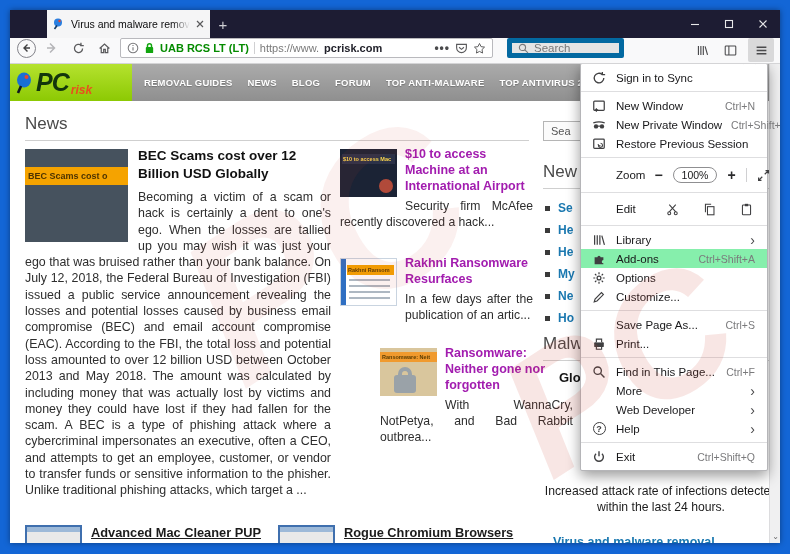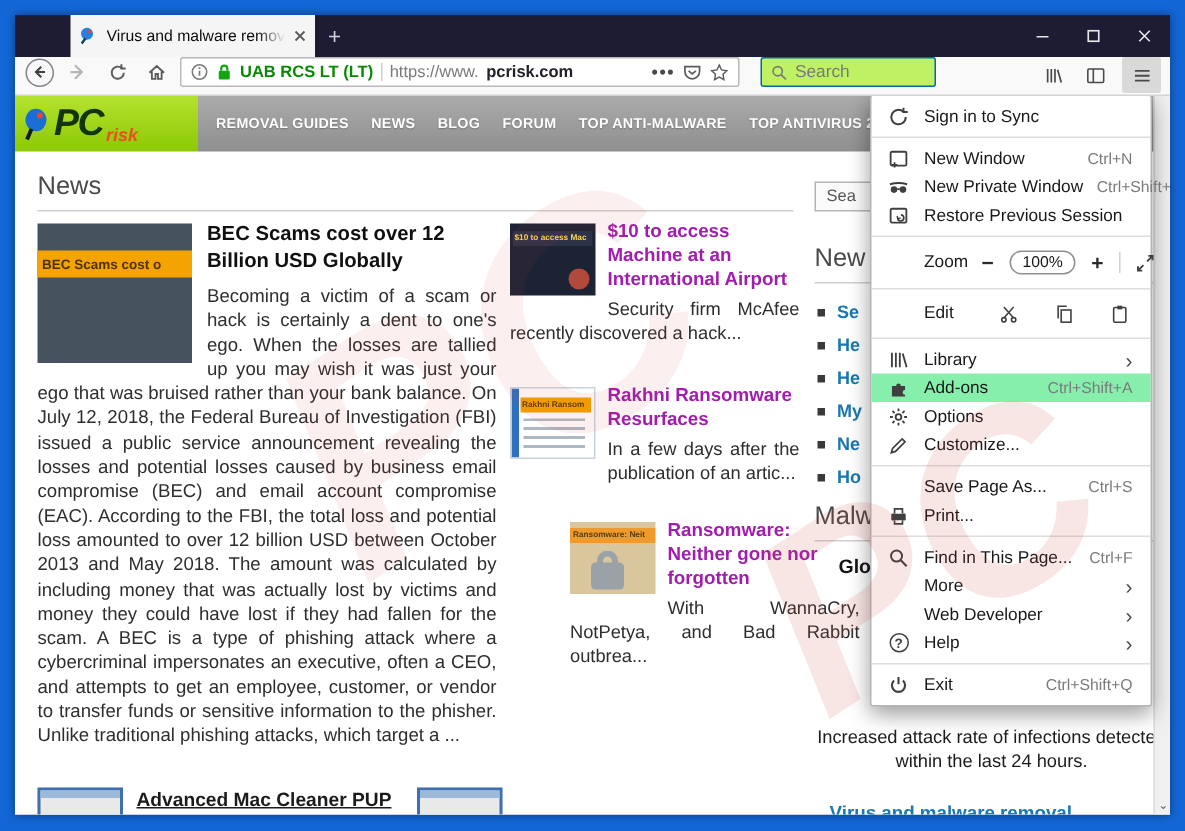--- a/index.html
+++ b/index.html
@@ -20,21 +20,21 @@
   .toolbar{height:26px;background:#f9f9fa;border-bottom:1px solid #d4d4d6;display:flex;align-items:flex-start;padding:0 6px;gap:6px;flex:0 0 26px;box-sizing:border-box;}
   .nav-ic{display:flex;align-items:center;justify-content:center;width:20px;height:20px;}
   .back-circle{width:19px;height:19px;border:1.5px solid #83838a;border-radius:50%;display:flex;align-items:center;justify-content:center;box-sizing:border-box;}
   .urlbar{width:373px;height:20px;background:#fff;border:1px solid #b9b9bd;border-radius:2px;display:flex;align-items:center;padding:0 6px;gap:5px;box-sizing:border-box;}
   .sec-org{font-size:11px;font-weight:700;color:#058b00;white-space:nowrap;}
   .url-sep{width:1px;height:12px;background:#d0d0d2;}
   .url-prefix{font-size:11px;color:#797979;}
   .url-domain{font-size:11px;color:#21212a;font-weight:700;}
   .url-fill{flex:1;}
   .dots{font-size:12px;color:#4a4a4c;letter-spacing:1px;font-weight:700;}
-  .searchbox{width:117px;height:20px;background:#bef264;border:1px solid #0369a1;border-radius:2px;display:flex;align-items:center;gap:5px;padding:0 6px;box-sizing:border-box;margin-left:8px;}
+  .searchbox{width:117px;height:20px;background:#e5e5e5;border:5px solid #0369a1;border-radius:2px;display:flex;align-items:center;gap:5px;padding:0 6px;box-sizing:border-box;margin-left:8px;}
   .search-ph{font-size:11.5px;color:#787878;}
   .tb-right{margin-left:auto;display:flex;align-items:center;gap:8px;}
   .hamburger-wrap{background:#d9d9da;border-radius:2px;padding:2px 3px;}
   
   .content{position:relative;flex:1;background:#fff;overflow:hidden;}
   .site-header{position:absolute;left:0;top:0;right:0;height:37px;display:flex;}
   .logo-band{width:122px;background:linear-gradient(#b5e22f,#8cc903);display:flex;align-items:center;padding-left:6px;box-sizing:border-box;gap:2px;}
   .logo-pc{font-size:25px;font-weight:800;font-style:italic;color:#12350c;letter-spacing:-1px;line-height:1;}
   .logo-risk{font-size:12px;font-weight:700;font-style:italic;color:#e8501e;align-self:flex-end;margin-bottom:4px;}
   .site-nav{flex:1;background:linear-gradient(#ababab,#8f8f8f);display:flex;align-items:center;gap:15px;padding-left:12px;}
@@ -328,20 +328,21 @@
       <div class="sb-global">Glob</div>
       <div class="sb-alert">Increased attack rate of infections detected within the last 24 hours.</div>
       <div class="sb-bottomlink">Virus and malware removal</div>
 
       <div class="guide-item g1">
         <div class="guide-thumb"></div>
         <div class="guide-title">Advanced Mac Cleaner PUP (Mac)</div>
       </div>
       <div class="guide-item g2">
         <div class="guide-thumb"></div>
+        <div class="guide-title">Rogue Chromium Browsers</div>
       </div>
 
       <div class="scrollbar">
         <div class="sb-down">⌄</div>
       </div>
 
       <div class="menu-panel">
         <div class="mrow">
           <span class="mic">
             <svg width="14" height="14" viewBox="0 0 16 16">

